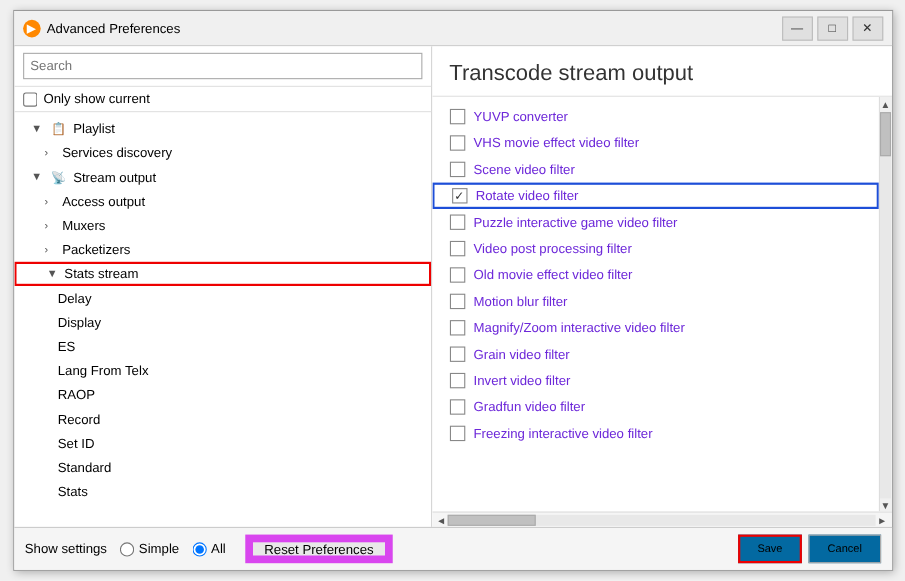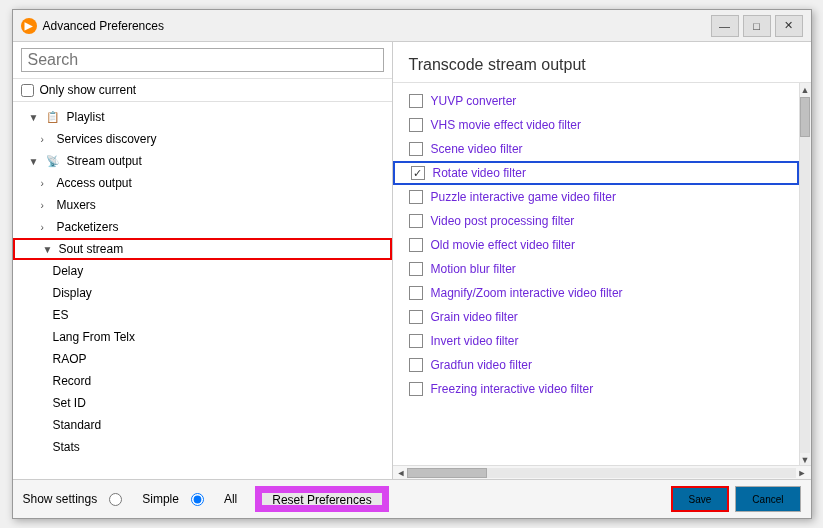--- a/index.html
+++ b/index.html
@@ -80,21 +80,21 @@
     }
     .search-area {
       padding: 6px 8px;
       border-bottom: 1px solid #e0e0e0;
     }
     .search-input {
       width: 100%;
       height: 24px;
       border: 1px solid #aaa;
       padding: 2px 6px;
-      font-size: 16px;
+      font-size: 12px;
       color: #999;
       outline: none;
     }
     .only-show-current {
       padding: 4px 8px;
       display: flex;
       align-items: center;
       gap: 6px;
       border-bottom: 1px solid #e0e0e0;
       font-size: 12px;
@@ -133,21 +133,21 @@
       font-size: 12px;
     }
     .right-panel {
       flex: 1;
       display: flex;
       flex-direction: column;
       background: #fff;
       overflow: hidden;
     }
     .section-title {
-      font-size: 16px;
+      font-size: 20px;
       font-weight: 300;
       color: #333;
       padding: 14px 16px 8px 16px;
       border-bottom: 1px solid #e0e0e0;
     }
     .options-area {
       flex: 1;
       overflow-y: auto;
       padding: 6px 0;
     }
@@ -199,21 +199,21 @@
       text-align: right;
     }
     .radio-group {
       display: flex;
       align-items: center;
       gap: 12px;
     }
     .radio-item {
       display: flex;
       align-items: center;
-      gap: 20px;
+      gap: 4px;
       font-size: 12px;
     }
     .reset-btn {
       height: 26px;
       padding: 0 10px;
       border: 7px solid #d946ef;
       background: #e8e8e8;
       font-size: 12px;
       cursor: pointer;
       margin-left: 10px;
@@ -299,21 +299,21 @@
           <span class="tree-label">Muxers</span>
         </div>
 
         <div class="tree-item indent-2">
           <span class="expand-icon">›</span>
           <span class="tree-label">Packetizers</span>
         </div>
 
         <div class="tree-item indent-2" style="border: 2px solid #e00;">
           <span class="expand-icon">▼</span>
-          <span class="tree-label">Sout stream</span>
+          <span class="tree-label">Stats stream</span>
         </div>
 
         <div class="tree-item indent-3">
           <span class="tree-label">Delay</span>
         </div>
 
         <div class="tree-item indent-3">
           <span class="tree-label">Display</span>
         </div>
 

